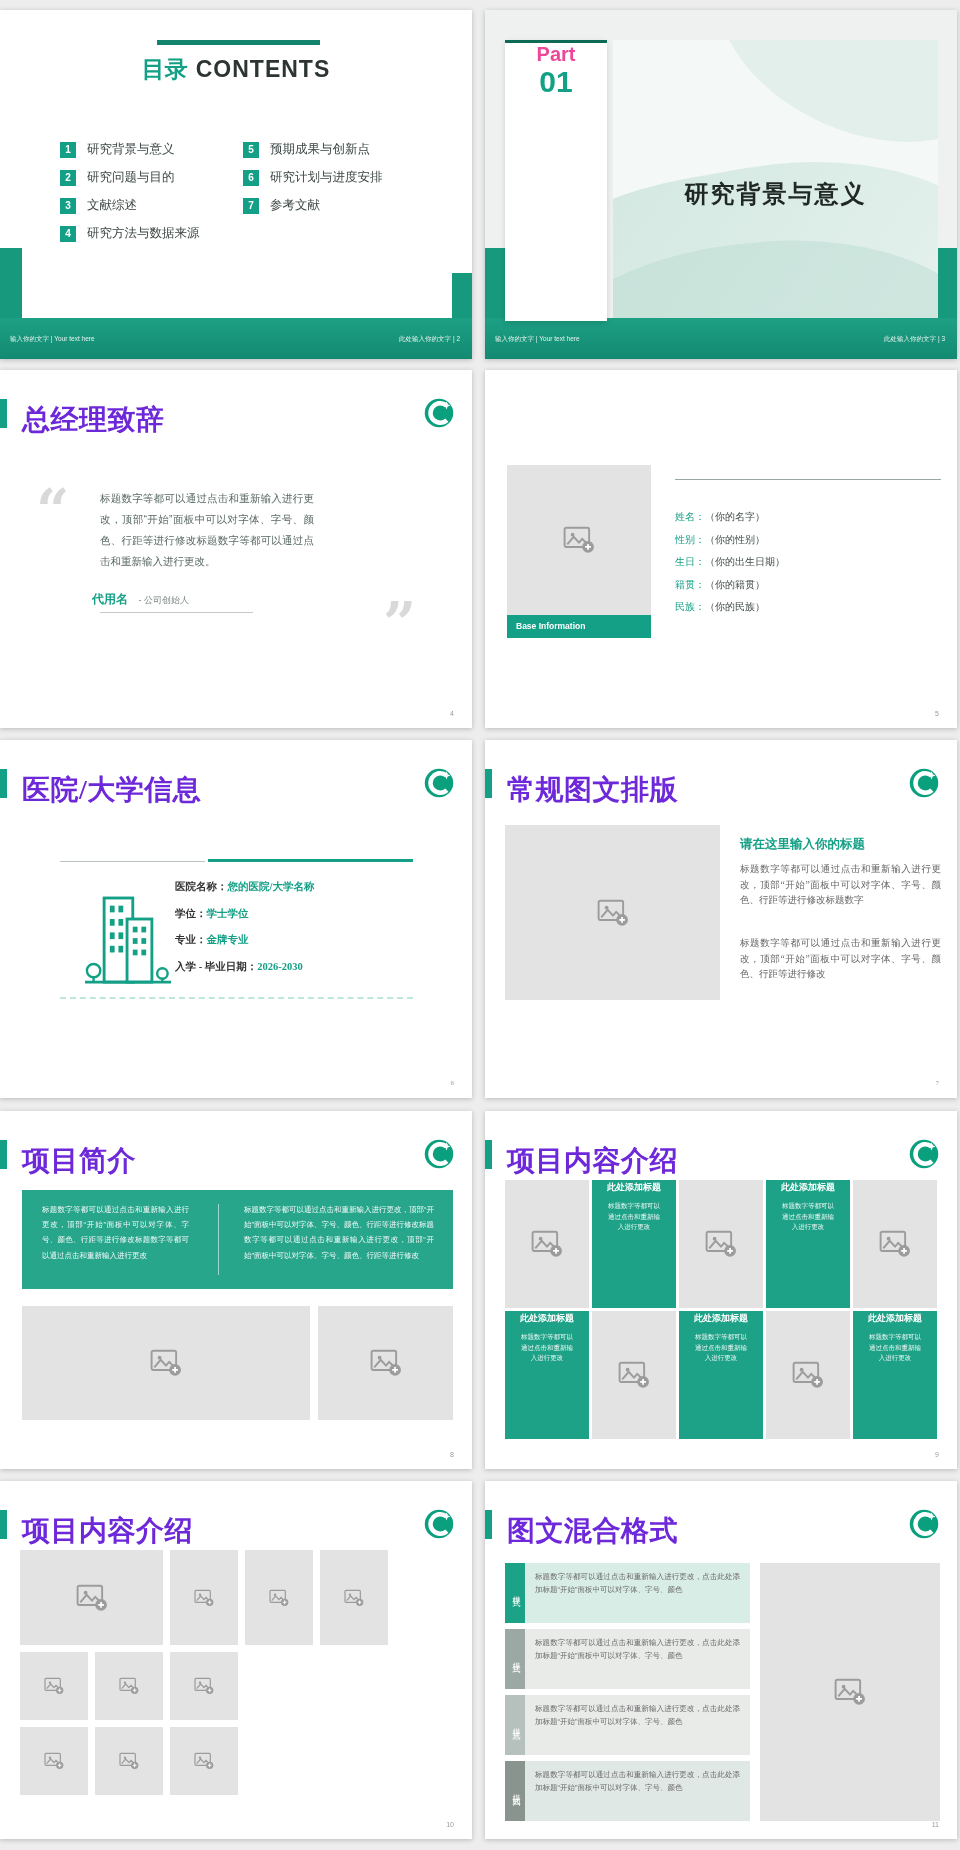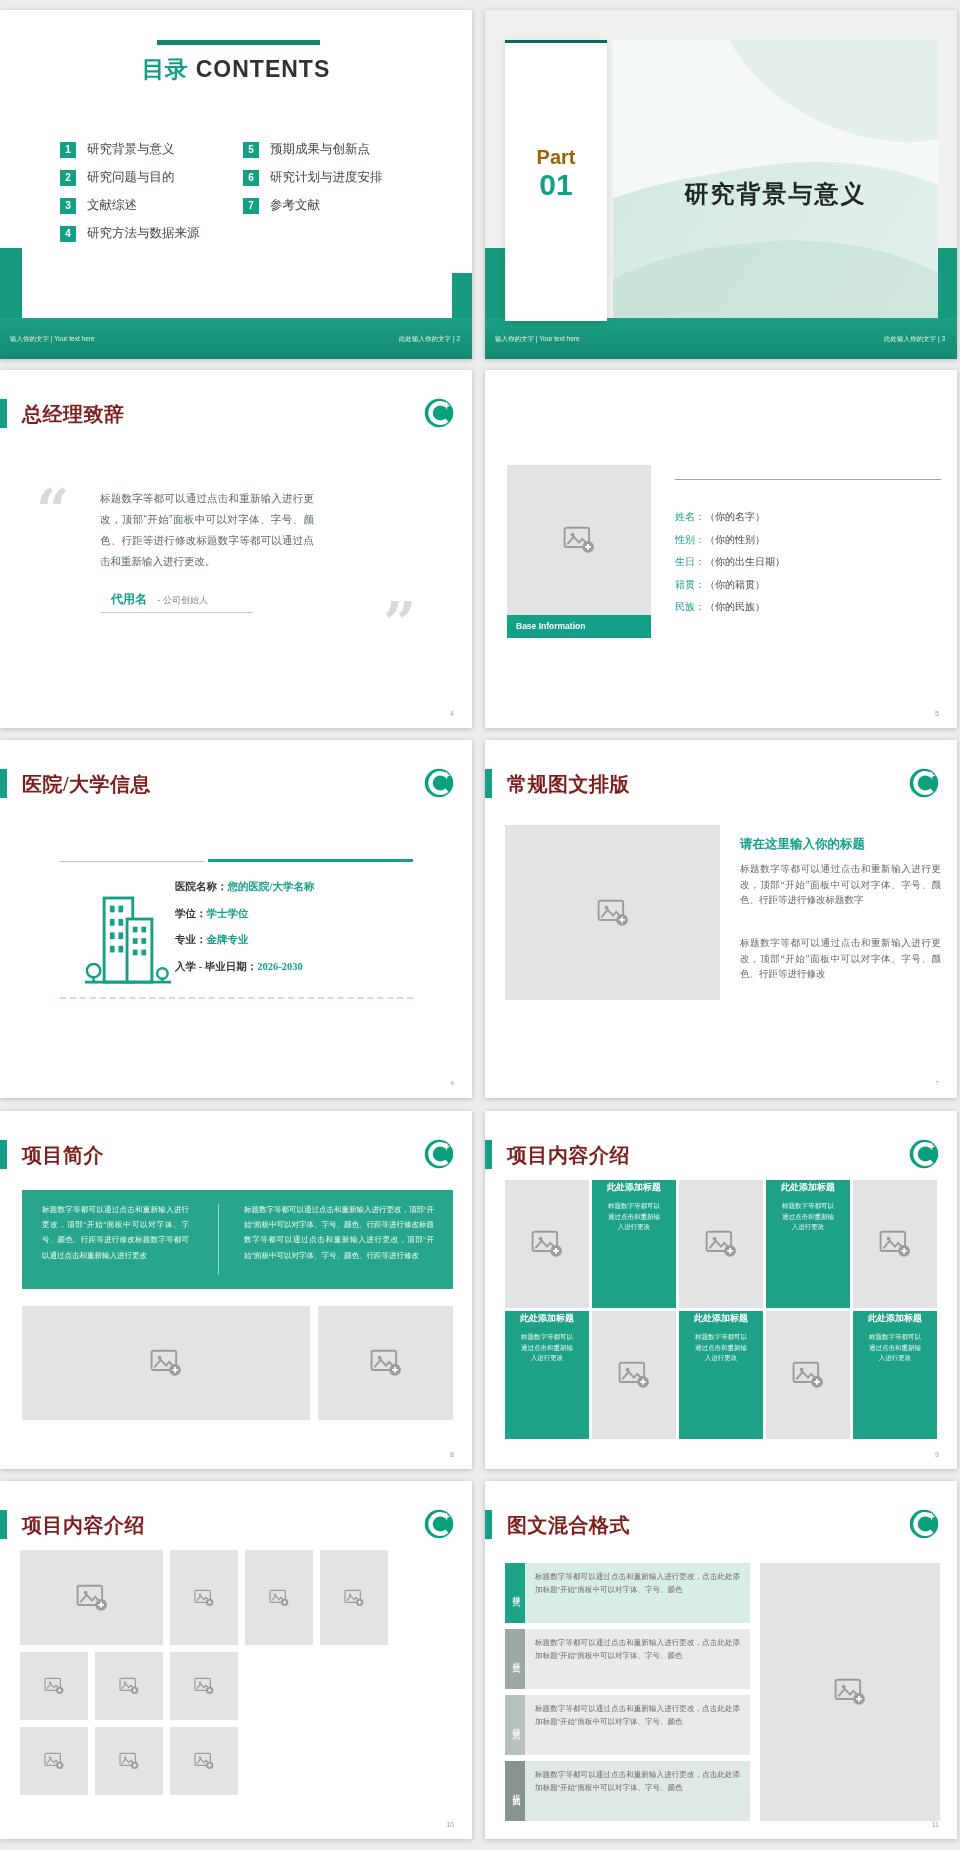--- a/index.html
+++ b/index.html
@@ -16,21 +16,21 @@
   .c-l{left:0;} .c-r{left:485px;}
   .r1{top:10px;height:349px;}
   .r2{top:370px;height:358px;}
   .r3{top:740px;height:358px;font-family:Liberation Serif, serif;}
   .r4{top:1111px;height:358px;}
   .r5{top:1481px;height:358px;}
 
   
   .shead{position:absolute;top:28px;left:0;right:0;height:32px;}
   .sbar{position:absolute;left:0;top:1px;width:7px;height:29px;background:#14a086;}
-  .stitle{position:absolute;left:22px;top:3px;font-size:20px;font-weight:600;color:#7f1d1d;letter-spacing:.5px;}
+  .stitle{position:absolute;left:22px;top:3px;font-size:28px;font-weight:600;color:#6d28d9;letter-spacing:.5px;}
   .logo{position:absolute;right:18px;top:0;width:30px;height:30px;}
   .pagenum{position:absolute;right:18px;bottom:11px;font-size:7px;color:#9a9a9a;}
 
   
   .ph{position:absolute;background:#e3e3e3;display:flex;align-items:center;justify-content:center;}
   .ph svg{width:32px;height:28px;}
   .ph.sm svg{width:20px;height:18px;}
 
   
   .toc-topbar{position:absolute;left:157px;top:30px;width:163px;height:5px;background:#12836c;}
@@ -54,29 +54,29 @@
   .wave1{position:absolute;left:-45%;bottom:-62%;width:170%;height:115%;border-radius:45%;
     background:linear-gradient(135deg,#c8e2da,#eaf4f0);opacity:.85;transform:rotate(-10deg);}
   .wave2{position:absolute;left:-30%;bottom:-78%;width:150%;height:105%;border-radius:48%;
     background:#b9dbd1;opacity:.5;transform:rotate(-6deg);}
   .wave3{position:absolute;right:-25%;top:-42%;width:95%;height:75%;border-radius:50%;
     background:#dfece7;opacity:.8;transform:rotate(24deg);}
   .cover-title{position:absolute;left:0;right:0;top:138px;text-align:center;
     font-size:24px;font-weight:700;color:#202826;letter-spacing:2px;}
   .part-panel{position:absolute;left:20px;top:30px;width:102px;height:278px;background:#fff;
     border-top:3px solid #0d6b55;box-shadow:0 2px 6px rgba(0,0,0,.13);z-index:3;text-align:center;}
-  .part-word{margin-top:103px;font-size:20px;font-weight:700;color:#a16207;line-height:1.1;}
+  .part-word{font-size:20px;font-weight:700;color:#ec4899;line-height:1.1;}
   .part-num{font-size:30px;font-weight:700;color:#12a086;line-height:1.15;}
 
   
   .q-mark{position:absolute;font-family:"DejaVu Serif","Liberation Serif",serif;
     font-size:58px;font-weight:700;color:#d9d9d9;line-height:1;}
   .quote-text{position:absolute;left:100px;top:118px;width:214px;font-size:10.5px;
     line-height:21px;color:#5a6a66;text-align:justify;}
-  .author{position:absolute;left:111px;top:219px;white-space:nowrap;}
+  .author{position:absolute;left:92px;top:219px;white-space:nowrap;}
   .author .nm{font-size:12px;font-weight:700;color:#14a086;}
   .author .rl{font-size:9px;color:#7c8683;margin-left:6px;}
   .author-line{position:absolute;left:100px;top:242px;width:153px;border-top:1px solid #c9c9c9;}
 
   
   .b-caption{position:absolute;left:22px;top:245px;width:144px;height:23px;background:#14a086;
     color:#fff;font-size:8.5px;font-weight:700;line-height:23px;padding-left:9px;box-sizing:border-box;}
   .b-divider{position:absolute;left:190px;top:109px;width:266px;border-top:1px solid #9aa7a3;}
   .b-fields{position:absolute;left:190px;top:140px;}
   .b-row{height:12px;margin-bottom:10.5px;font-size:10px;white-space:nowrap;}

